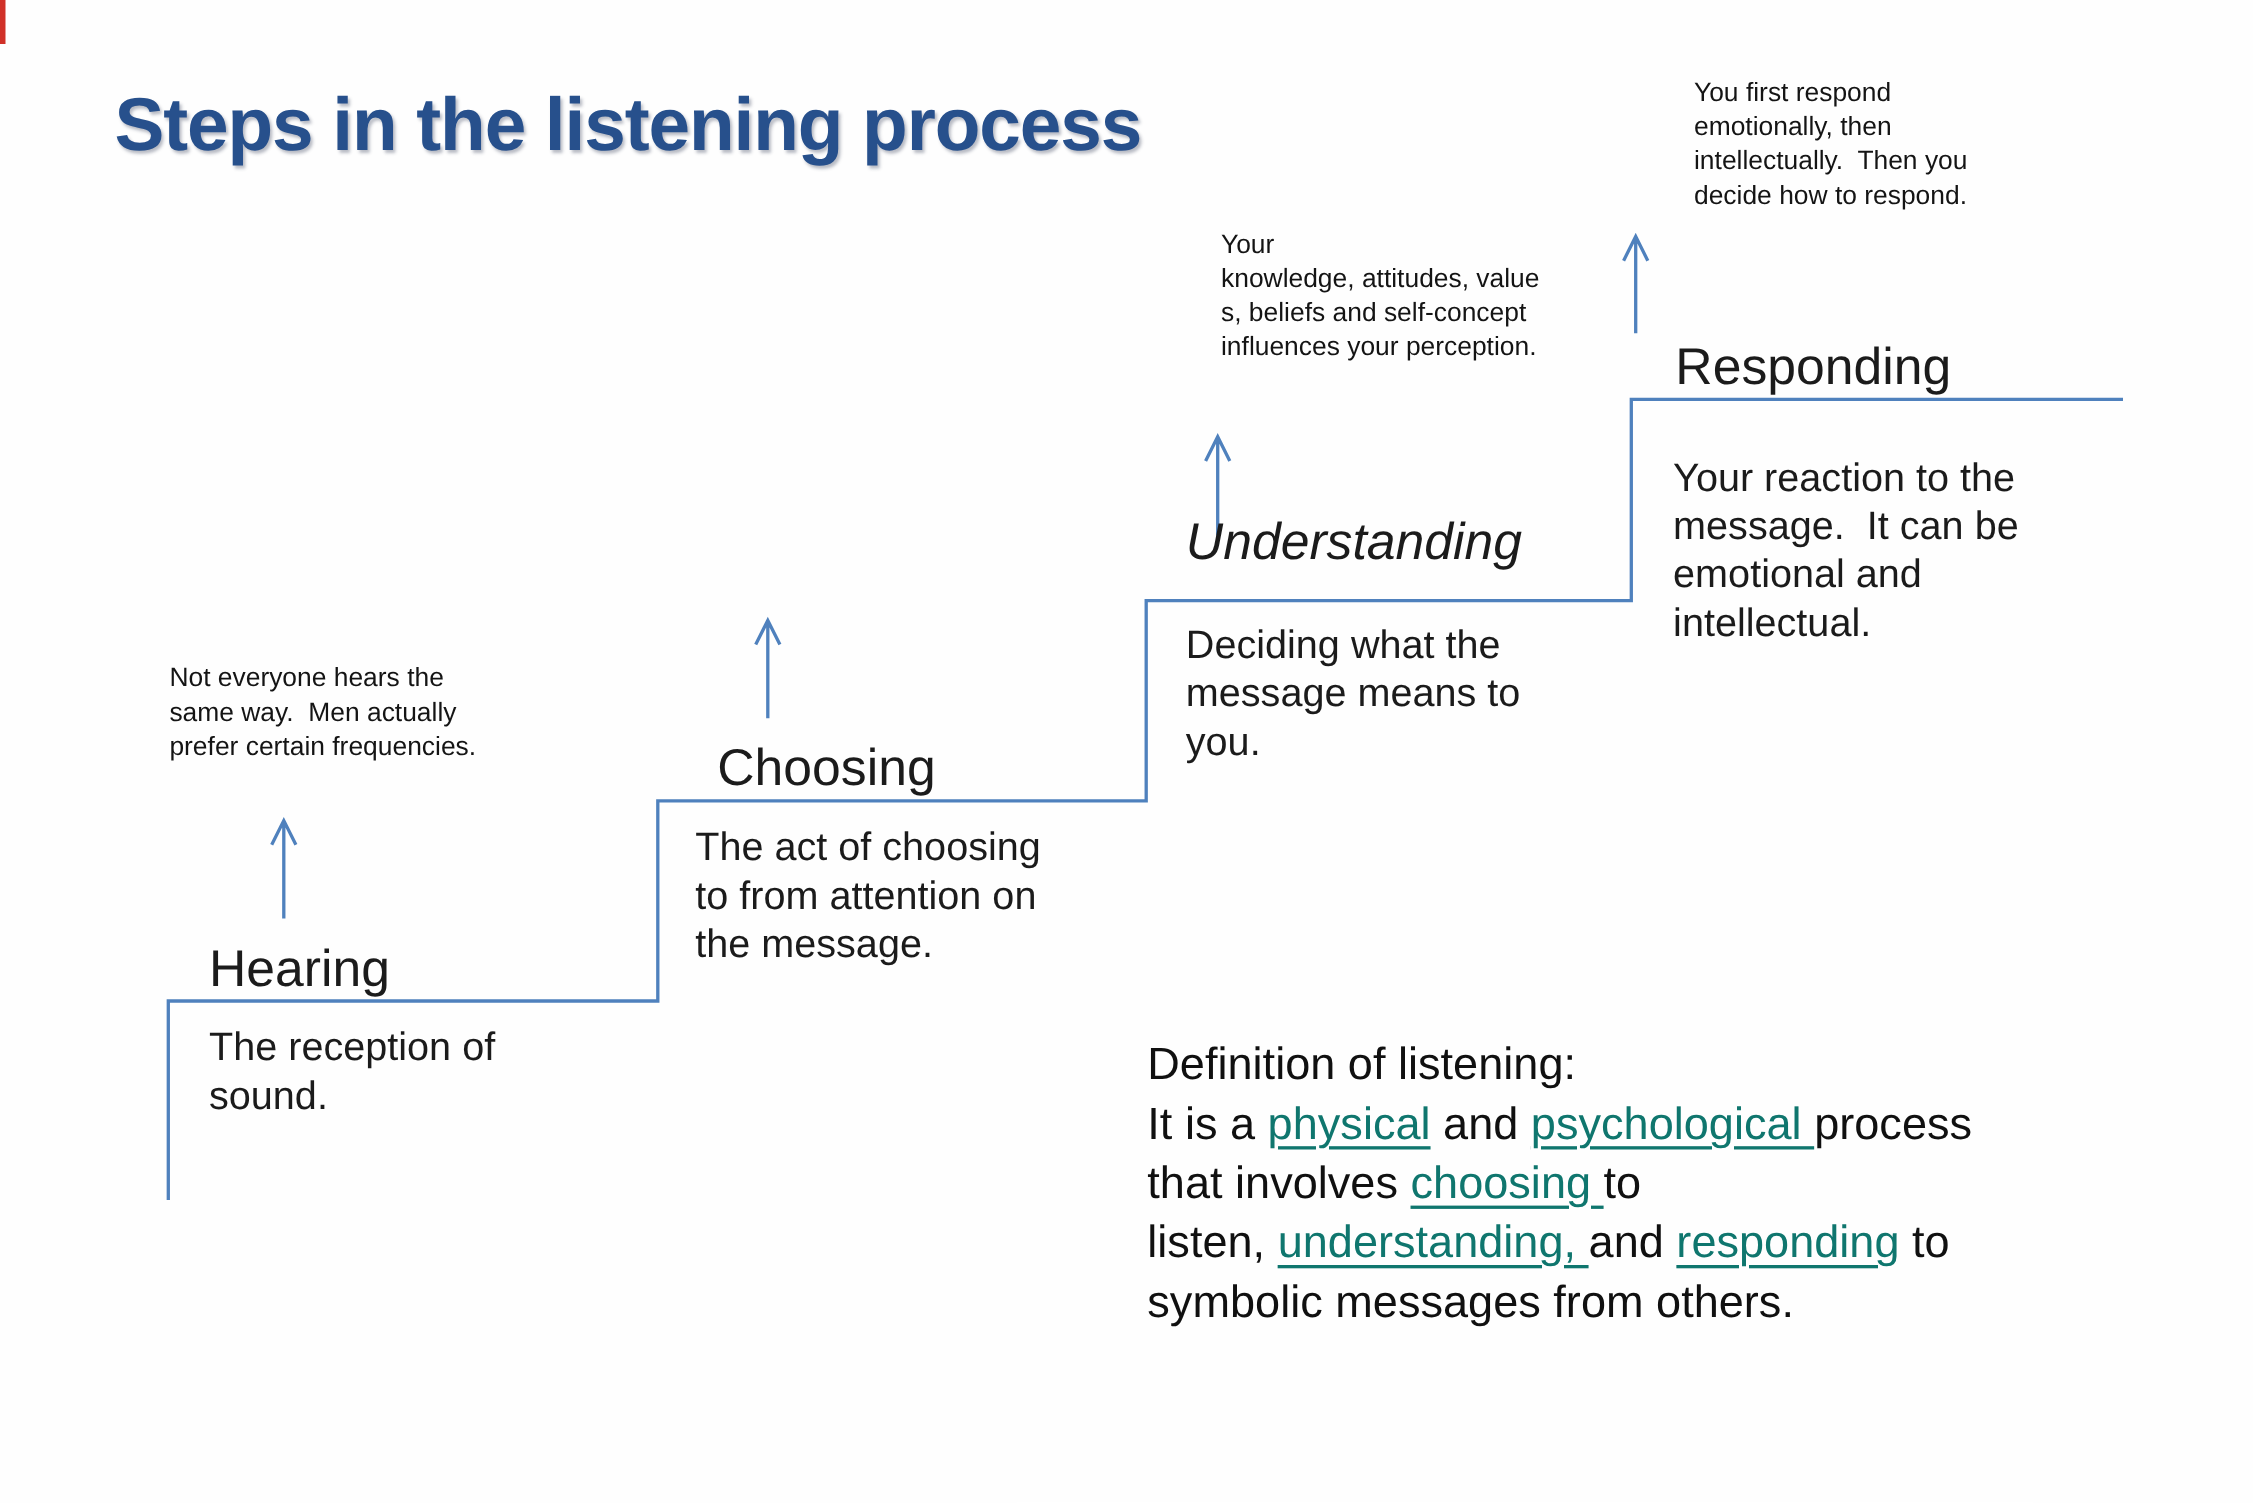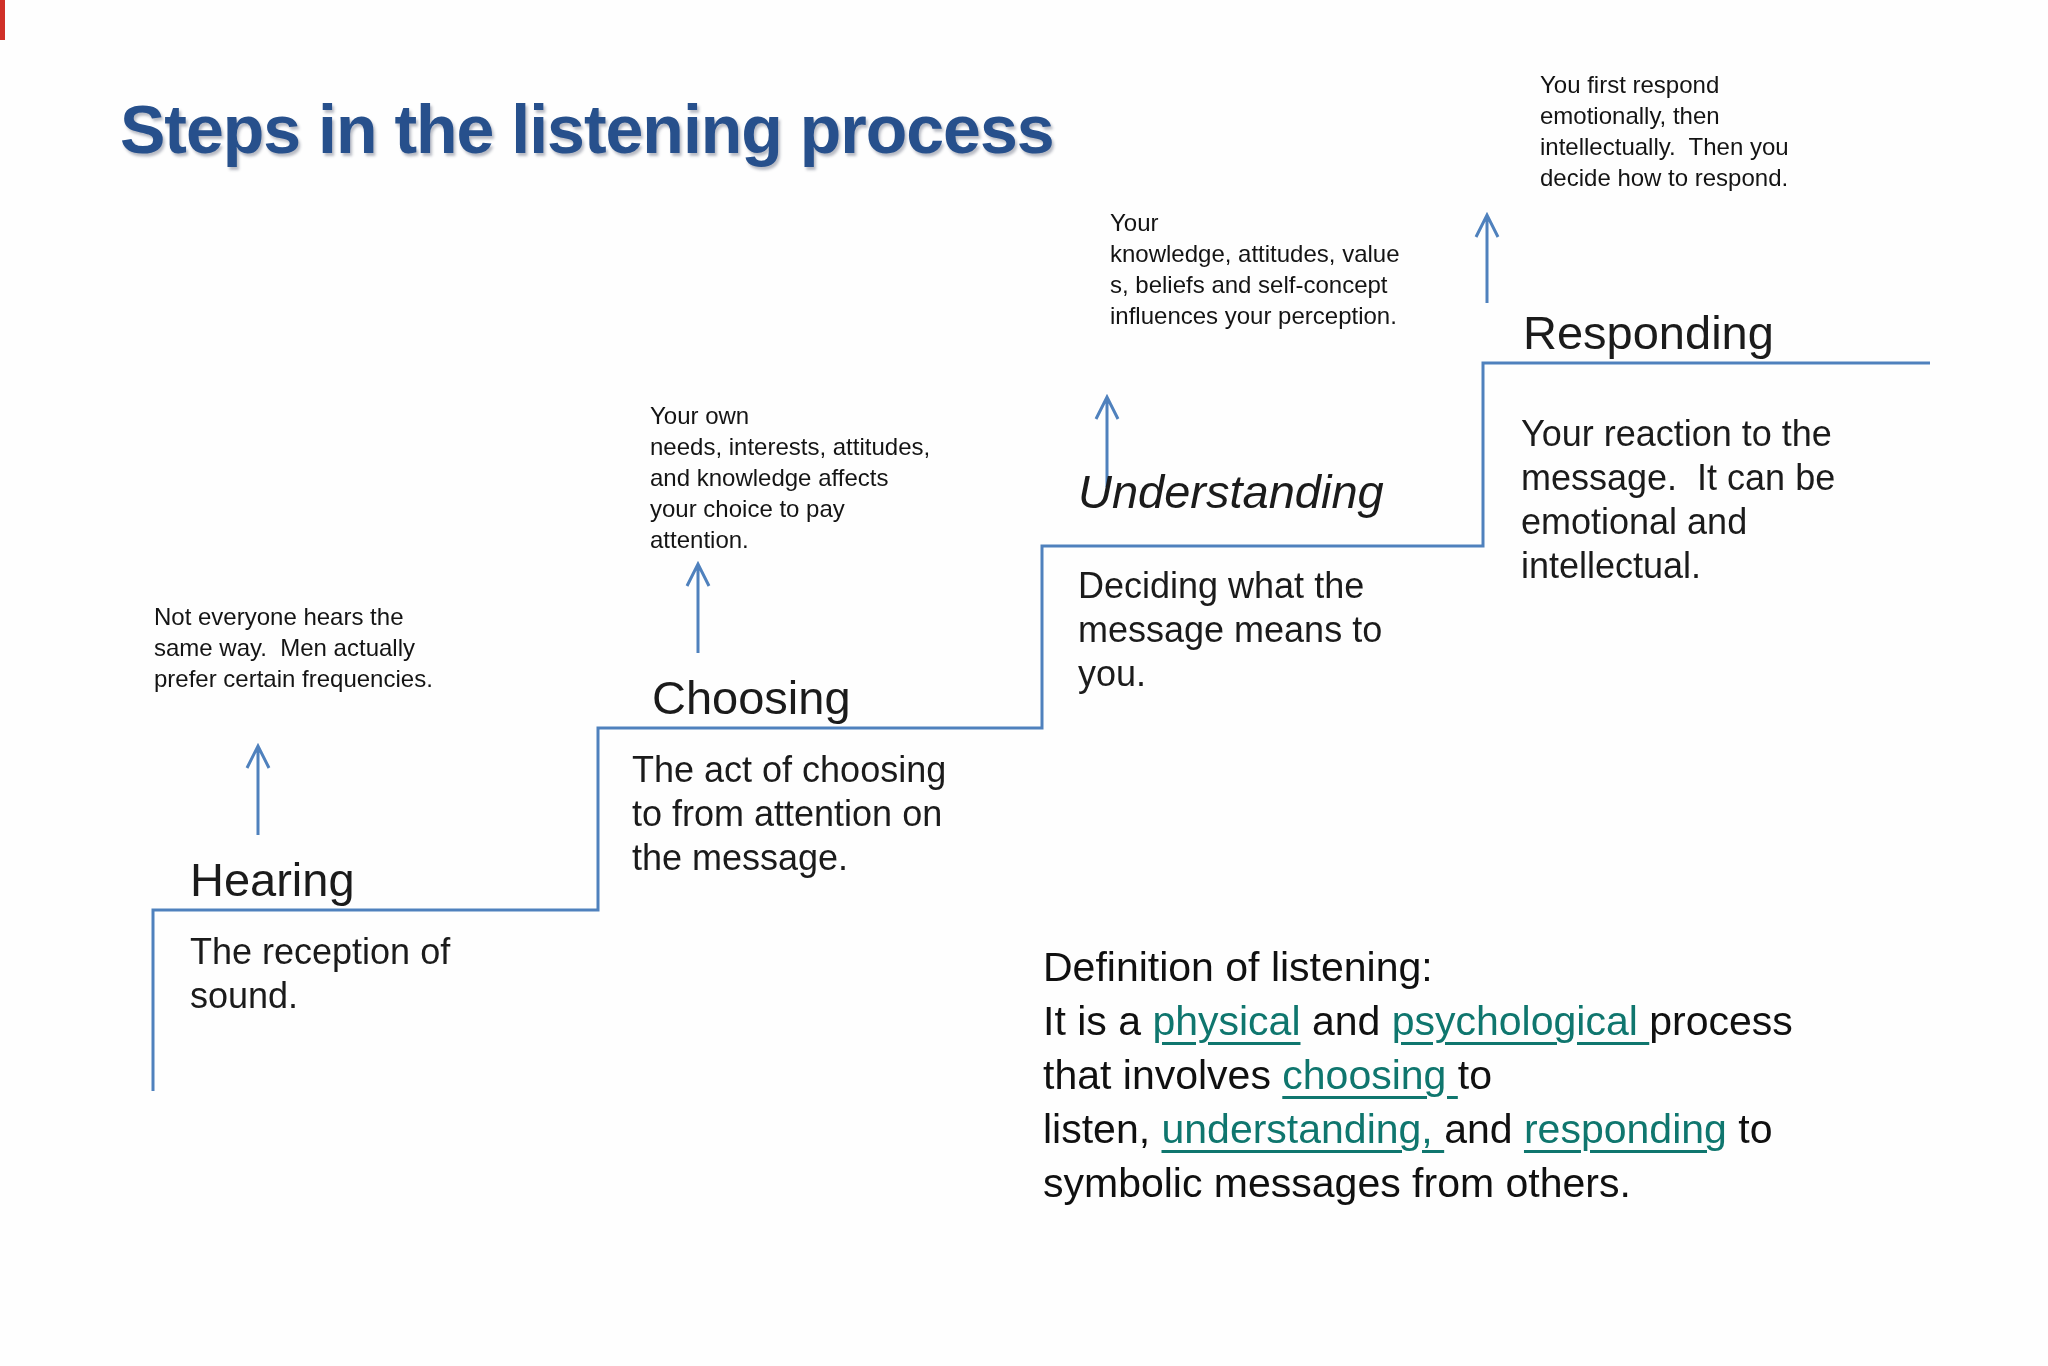--- a/index.html
+++ b/index.html
@@ -17,21 +17,21 @@
   }
   .red-sliver {
     position: absolute;
     left: 0; top: 0;
     width: 5px; height: 40px;
     background: #d03028;
   }
   .slide-title {
     position: absolute;
     left: 104px; top: 74px;
-    margin: 16px;
+    margin: 0;
     font-size: 68px;
     font-weight: bold;
     letter-spacing: -1px;
     color: #27508c;
     text-shadow: 2px 3px 3px rgba(20,30,60,0.30);
     white-space: nowrap;
   }
   .diagram-svg {
     position: absolute;
     left: 0; top: 0;
@@ -124,25 +124,20 @@
 message means to
 you.</div>
   <div class="step-desc" id="d-responding">Your reaction to the
 message.  It can be
 emotional and
 intellectual.</div>
 
   <div class="annotation" id="a-hearing">Not everyone hears the
 same way.  Men actually
 prefer certain frequencies.</div>
-  <div class="annotation" id="a-choosing">Your own
-needs, interests, attitudes,
-and knowledge affects
-your choice to pay
-attention.</div>
   <div class="annotation" id="a-understanding">Your
 knowledge, attitudes, value
 s, beliefs and self-concept
 influences your perception.</div>
   <div class="annotation" id="a-responding">You first respond
 emotionally, then
 intellectually.  Then you
 decide how to respond.</div>
 
   <div class="definition">

